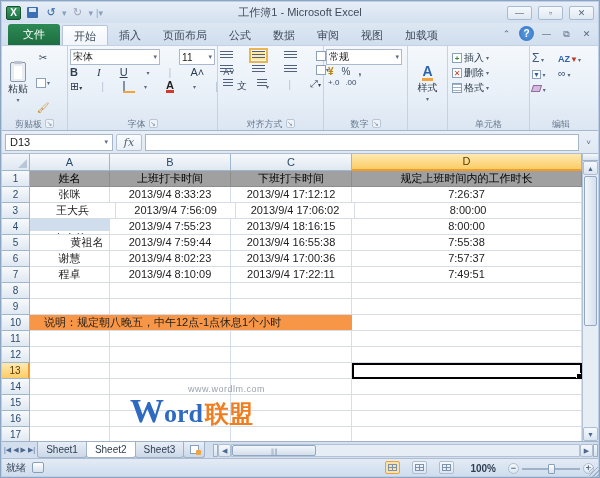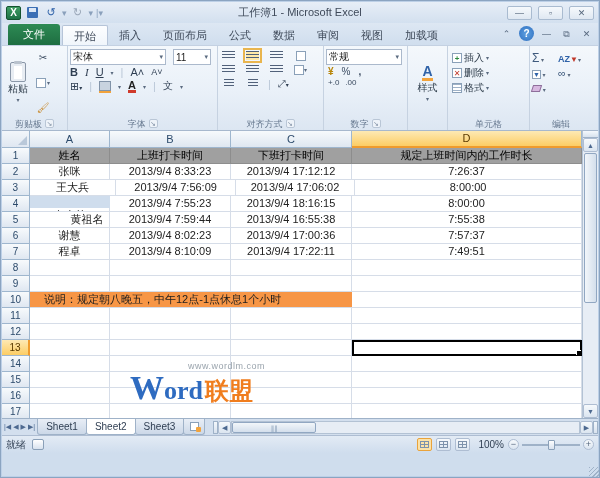--- a/index.html
+++ b/index.html
@@ -53,21 +53,21 @@
   .clipboard-ic { width:16px; height:20px; border:1px solid #8a97a8; border-radius:2px; background:#e8edf3; position:relative; }
   .clipboard-ic:before { content:""; position:absolute; left:3px; top:-2px; width:8px; height:3px; background:#b9c2cd; border-radius:1px; }
   .clipboard-ic:after { content:""; position:absolute; left:3px; top:3px; width:8px; height:13px; background:#fff; }
   .mini-col { display:flex; flex-direction:column; justify-content:space-between; padding:2px 0; }
   .sbtn { width:22px; height:15px; display:flex; align-items:center; justify-content:center; gap:1px;
           font-size:10px; color:#3c4c61; }
   .sbtn .dd { font-size:6px; color:#5b6b80; }
   .combo { background:#fff; border:1px solid #abb9cc; height:16px; display:flex; align-items:center;
            font-size:10px; padding:0 2px; color:#222; }
   .combo .dd { margin-left:auto; font-size:7px; color:#5b6b80; }
-  .frow { display:flex; gap:7px; align-items:center; margin:1px 0; }
+  .frow { display:flex; gap:19px; align-items:center; margin:1px 0; }
   .glyph { font-size:11px; color:#2f3e52; }
   .u-line { text-decoration:underline; }
   .bucket { width:12px; height:10px; background:#c8d3df; border:1px solid #8193a8; position:relative; }
   .bucket:after { content:""; position:absolute; left:-1px; bottom:-3px; width:12px; height:2px; background:#f2a33c; }
   .acolor { font-weight:bold; font-size:11px; line-height:10px; border-bottom:3px solid #d03a2b; }
   .li { width:13px; height:9px; background:repeating-linear-gradient(to bottom,#51617a 0 1px,transparent 1px 3px); }
   .li.hl { outline:2px solid #e9b54e; outline-offset:1px; background-color:#ffe9a8; }
   .abtn { width:17px; height:13px; display:flex; align-items:center; justify-content:center; }
   .num-ic { font-size:10px; color:#3c4c61; }
   .cells-row { display:flex; align-items:center; gap:2px; height:15px; font-size:10px; color:#33414f; }
@@ -144,21 +144,21 @@
             background:linear-gradient(#f6f9fc,#dbe5f0); border:1px solid #aebdd2; border-radius:2px; }
   .htrack { flex:1; height:13px; background:#e7edf5; border:1px solid #b3c2d4; display:flex; }
   .hthumb { width:84px; margin:0; background:linear-gradient(#f2f6fa,#d4dfec); border:1px solid #91a7c2; border-radius:2px;
             text-align:center; font-size:7px; color:#8aa0b8; line-height:11px; }
 
   
   .statusbar { height:18px; display:flex; align-items:center; background:linear-gradient(#e3ebf5,#cfdded);
                border-top:1px solid #aebdd2; padding:0 4px; gap:6px; font-size:10px; color:#2f3e52; }
   .macro-ic { width:12px; height:11px; border:1px solid #8aa0b8; background:linear-gradient(#fff,#d8e2ee);
               border-radius:2px; }
-  .sb-right { margin-left:auto; display:flex; align-items:center; gap:4px; }
+  .sb-right { margin-left:auto; display:flex; align-items:flex-end; gap:12px;font-weight:bold; }
   .view-btn { width:15px; height:13px; border:1px solid #aebdd2; background:linear-gradient(#f6f9fc,#dbe5f0);
               border-radius:2px; position:relative; }
   .view-btn.on { border-color:#e9a33c; background:#fbe2a8; }
   .view-btn:after { content:""; position:absolute; inset:2px; background:
       repeating-linear-gradient(to bottom,#7d92ab 0 1px,transparent 1px 3px),
       repeating-linear-gradient(to right,#7d92ab 0 1px,transparent 1px 4px); }
   .zoomtxt { min-width:30px; text-align:right; }
   .zslider { display:flex; align-items:center; gap:3px; color:#57687e; }
   .ztrack { width:58px; height:2px; background:#9fb2c8; position:relative; }
   .zthumb { position:absolute; left:26px; top:-4px; width:7px; height:10px; background:linear-gradient(#fdfefe,#d8e2ee);
@@ -386,20 +386,29 @@
         <span><span class="ic-box" style="color:#2f62a8;font-size:7px">▼</span><span style="font-size:6px;color:#5b6b80"> ▾</span></span>
         <span><span style="font-size:11px;color:#3f5a7d">∞</span><span style="font-size:6px;color:#5b6b80"> ▾</span></span>
         <span><span style="display:inline-block;width:9px;height:7px;background:#d7b8e0;border:1px solid #8e6f9b;transform:skewX(-18deg)"></span><span style="font-size:6px;color:#5b6b80"> ▾</span></span>
       </div>
       <div class="glabel">
           <span>编辑</span>
         </div>
     </div>
   </div>
 
+  <div class="formulabar">
+    <div class="namebox">
+        <span>D13</span>
+        <span class="dd">▾</span>
+      </div>
+    <div class="fxbtn">fx</div>
+    <div class="fml"></div>
+    <div class="fbexp">˅</div>
+  </div>
 
   <div class="sheetwrap">
     <div class="gridarea">
       <div class="colhdrs" id="colhdrs">
         <div class="corner"></div>
       <div class="chdr" style="width: 80px;">A</div>
           <div class="chdr" style="width: 121px;">B</div>
           <div class="chdr" style="width: 121px;">C</div>
           <div class="chdr sel" style="width: 230px;">D</div>
         </div>

